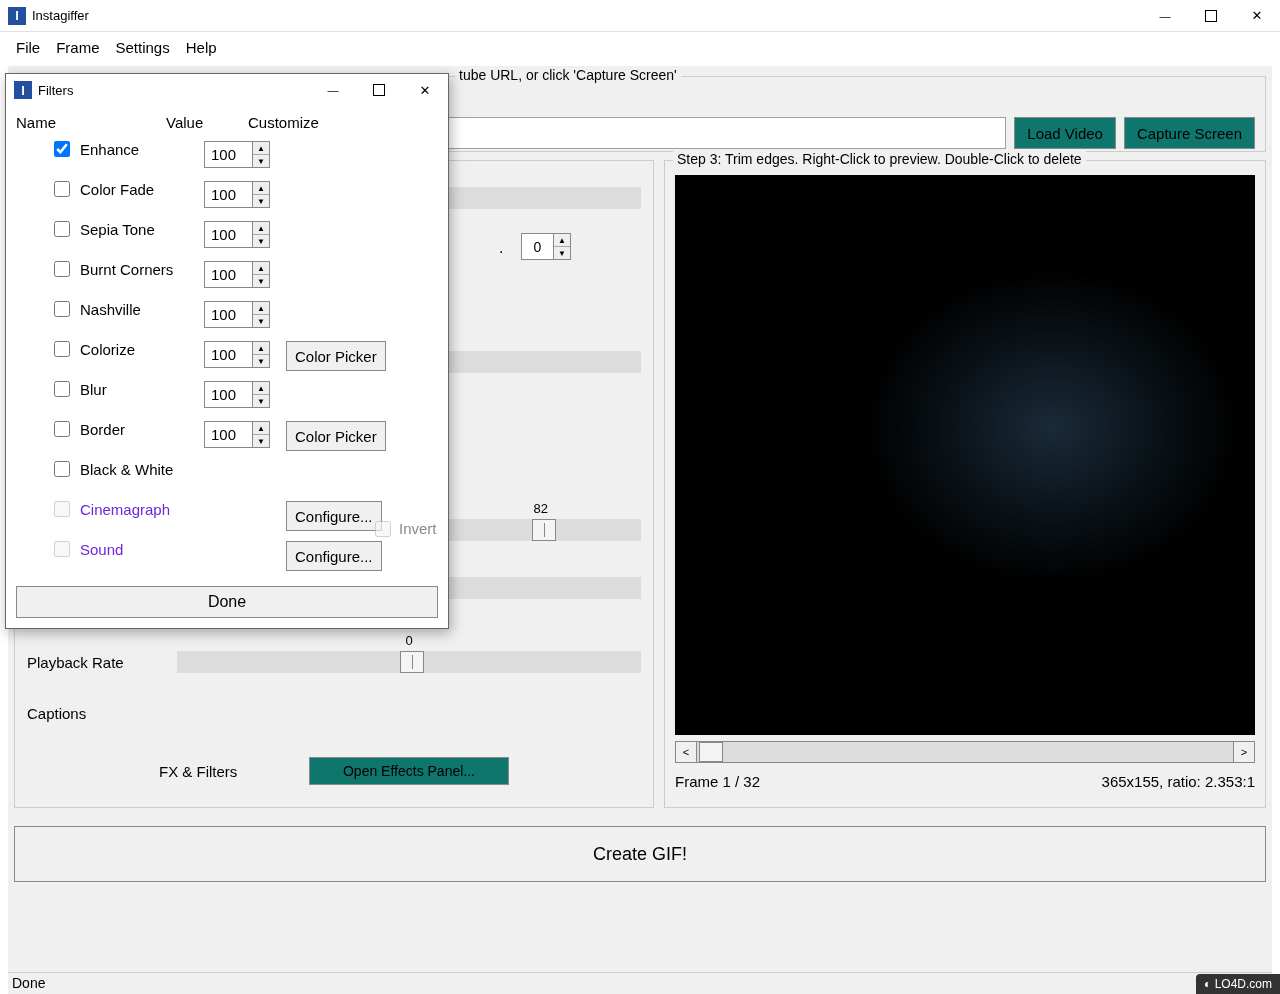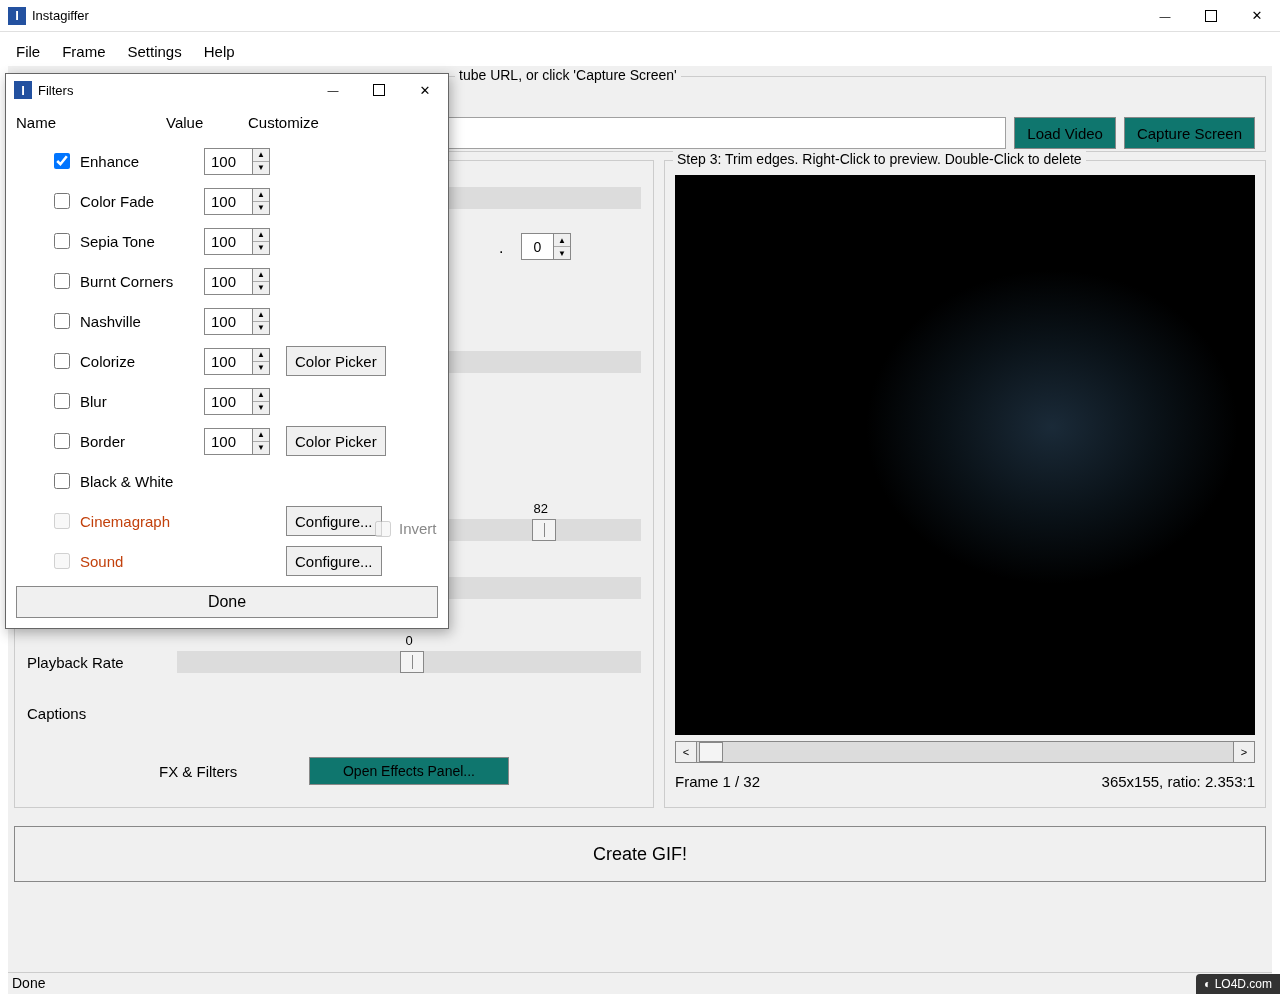--- a/index.html
+++ b/index.html
@@ -11,21 +11,21 @@
 .titlebar { height: 32px; display: flex; align-items: center; padding-left: 8px; background: #fff; border-bottom: 1px solid #e0e0e0; }
 .titlebar .app-icon { width: 18px; height: 18px; background: #2351a0; color: #fff; font-weight: bold; font-size: 13px; display: flex; align-items: center; justify-content: center; margin-right: 6px; }
 .titlebar .title { font-size: 13px; color: #000; flex: 1; }
 .titlebar .win-controls { display: flex; }
 .titlebar .win-btn { width: 46px; height: 32px; display: flex; align-items: center; justify-content: center; font-size: 14px; color: #000; }
 .titlebar .win-btn.min::before { content: "—"; font-size: 11px; }
 .titlebar .win-btn.max { position: relative; }
 .titlebar .win-btn.max::before { content: ""; width: 10px; height: 10px; border: 1px solid #000; display: block; }
 .titlebar .win-btn.close::before { content: "✕"; font-size: 13px; }
 
-.menubar { height: 30px; display: flex; align-items: flex-end; padding: 0 10px; gap: 10px; background: #fff; font-size: 15px; }
+.menubar { height: 30px; display: flex; align-items: center; padding: 0 10px; gap: 4px; background: #fff; font-size: 15px; }
 .menubar .menu-item { color: #000; padding: 2px 6px; }
 
 .content-area { position: absolute; top: 66px; left: 8px; right: 8px; bottom: 0; background: #f0f0f0; }
 
 
 .fieldset { border: 1px solid #ccc; position: absolute; background: #f0f0f0; }
 .fieldset .legend { font-size: 14px; position: absolute; top: -10px; left: 8px; background: #f0f0f0; padding: 0 4px; }
 
 .step1 { top: 10px; left: 6px; right: 6px; height: 76px; text-decoration: underline; }
 .step1-row { position: absolute; top: 40px; left: 10px; right: 10px; display: flex; gap: 8px; align-items: center; }
@@ -77,24 +77,24 @@
 .lo4d-badge { position: absolute; right: 0; bottom: 0; background: #333; color: #fff; font-size: 12px; padding: 3px 8px; border-top-left-radius: 4px; }
 
 
 .filters-dialog { position: absolute; top: 73px; left: 5px; width: 444px; height: 556px; background: #fff; border: 1px solid #666; box-shadow: 2px 4px 12px rgba(0,0,0,0.3); z-index: 100; }
 .filters-dialog .titlebar { height: 32px; border-bottom: none; }
 .filters-dialog .dlg-body { padding: 8px 10px; }
 .filters-dialog .col-headers { display: flex; font-size: 15px; margin-bottom: 10px; }
 .col-name { width: 150px; }
 .col-value { width: 82px; }
 .col-custom { }
-.filter-row { display: flex; align-items: center; height: 40px; padding-left: 38px; }
+.filter-row { display: flex; align-items: flex-start; height: 40px; padding-left: 38px; }
 .filter-row .chk { width: 16px; height: 16px; margin-right: 10px; }
 .filter-row .fname { font-size: 15px; width: 124px; }
-.filter-row.disabled .fname { color: #c2410c; }
+.filter-row.disabled .fname { color: #6d28d9; }
 .filter-row .spinner { display: flex; width: 68px; margin-right: 14px; }
 .filter-row .spin-in { width: 48px; height: 27px; border: 1px solid #888; border-right: none; text-align: left; padding-left: 6px; font-size: 15px; }
 .filter-row .customize-btn { height: 30px; padding: 0 8px; border: 1px solid #888; background: #f0f0f0; font-size: 15px; }
 .done-btn { position: absolute; left: 10px; right: 10px; bottom: 10px; height: 32px; border: 1px solid #888; background: #f0f0f0; font-size: 16px; }
 
 .invert-chk { position: absolute; left: 369px; top: 446px; display: flex; align-items: center; font-size: 15px; }
 .invert-chk .chk { margin-right: 8px; width: 16px; height: 16px; }
 .invert-chk.disabled { color: #888; }
 .bg-slider { position: absolute; left: 170px; right: 12px; }
 

